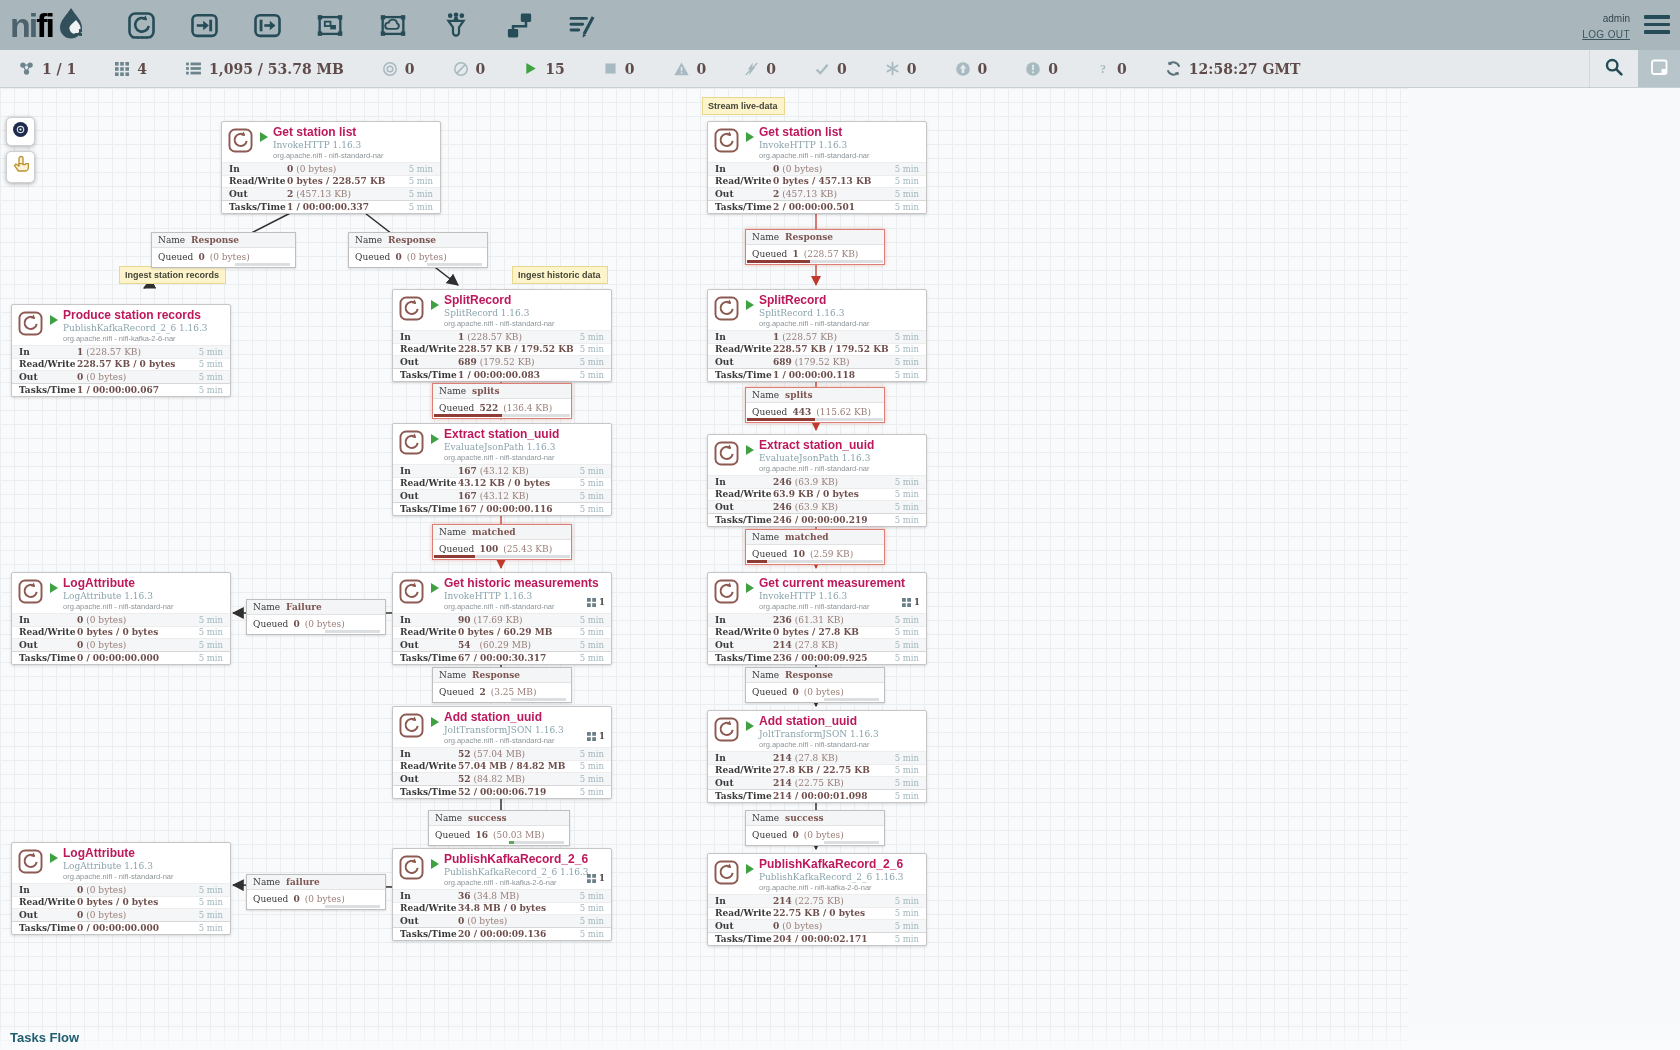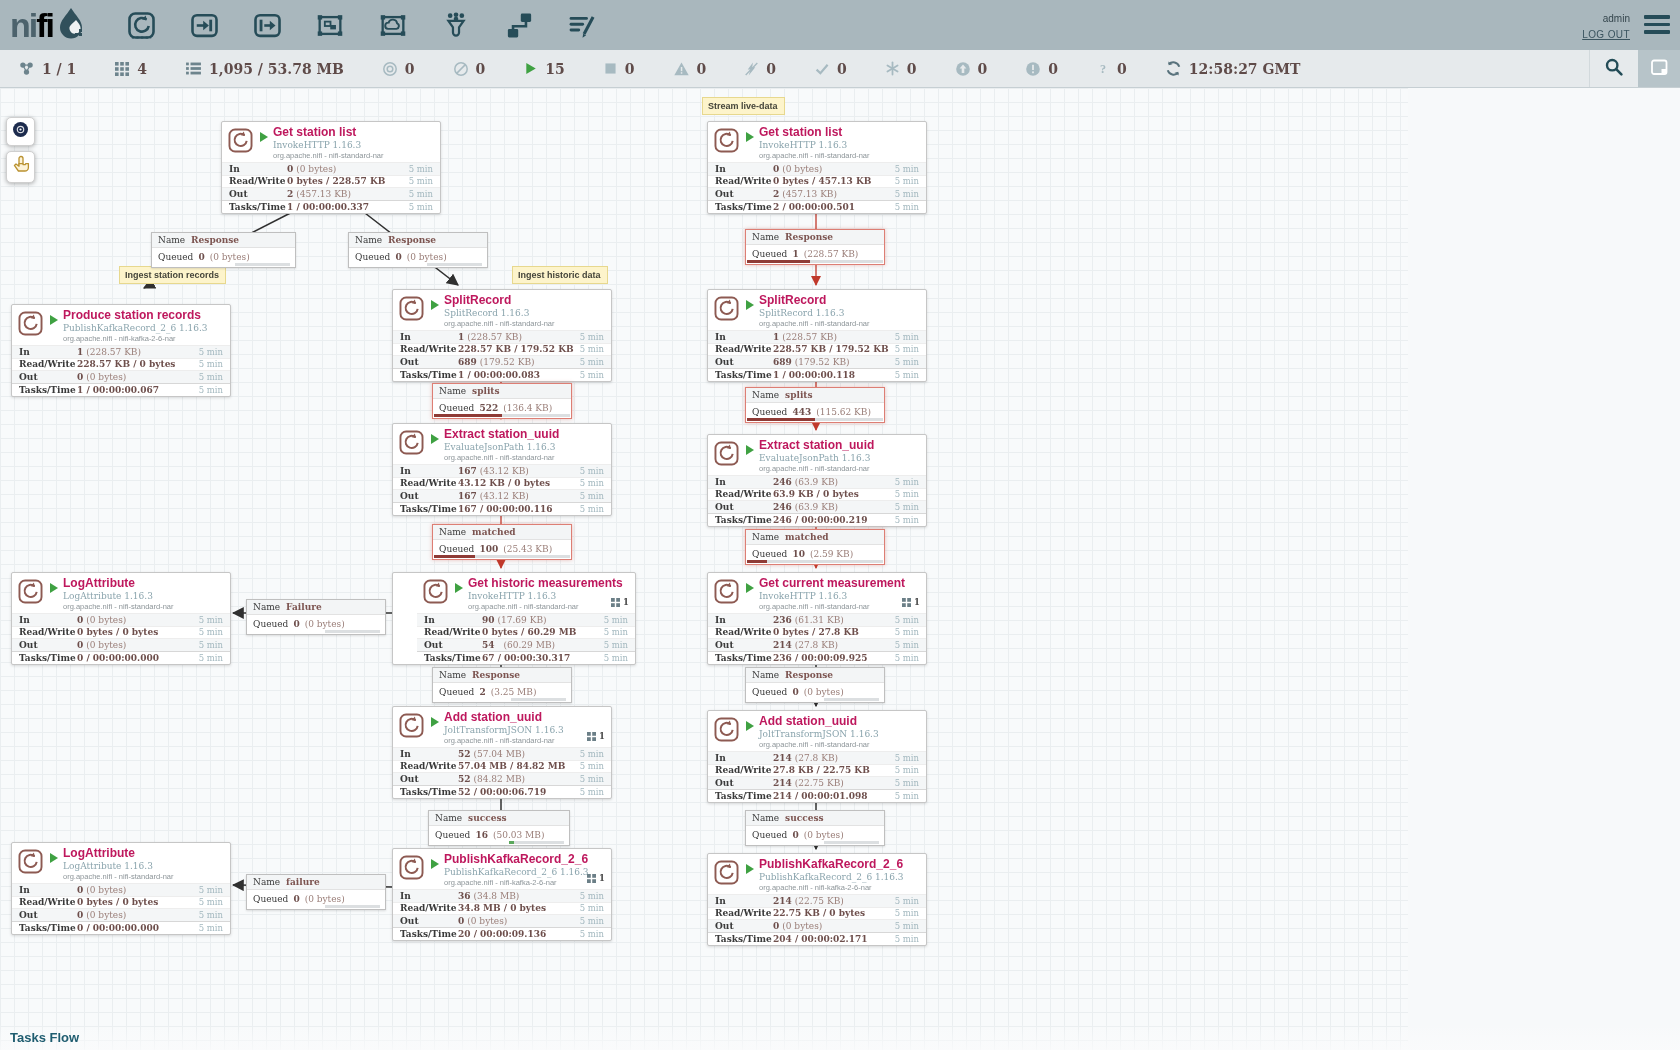--- a/index.html
+++ b/index.html
@@ -875,21 +875,21 @@
         <span class="stat-label">Out</span>
         <span class="stat-val"><span>0</span><span class="stat-extra" style="margin-left: 3px;">(0 bytes)</span></span>
         <span class="stat-win">5 min</span>
       </div>
       <div class="stat-row slab tasks">
         <span class="stat-label">Tasks/Time</span>
         <span class="stat-val"><span>0 / 00:00:00.000</span><span class="stat-extra" style="margin-left: 3px;"></span></span>
         <span class="stat-win">5 min</span>
       </div>
     </div>
-    <div class="proc" style="left: 392px; top: 484px; padding-left: 24px;">
+    <div class="proc" style="left: 392px; top: 484px;">
       <div class="proc-head">
         <span class="proc-icon"><svg width="27" height="27" viewBox="0 0 24 24">
             <rect x="2.2" y="2.2" width="19.6" height="19.6" rx="5" fill="none" stroke="currentColor" stroke-width="1.7"></rect>
             <path d="M15.6 7.3 A5.4 5.4 0 1 0 17.5 12.3" fill="none" stroke="currentColor" stroke-width="1.8"></path>
             <path d="M15 4 l1 3.9 -3.9 -.6 z" fill="currentColor"></path>
           </svg></span>
         <div class="run-tri"></div>
         <div class="proc-titles">
           <div class="proc-name">Get historic measurements</div>
           <div class="proc-type slab">InvokeHTTP 1.16.3</div>

